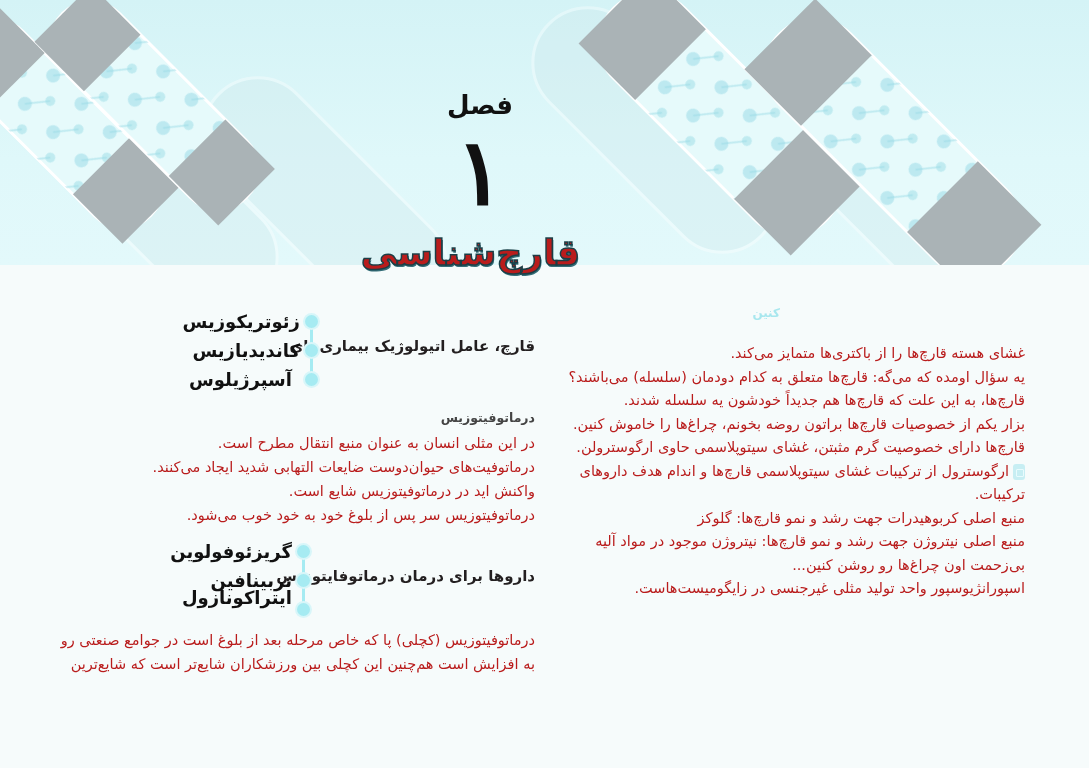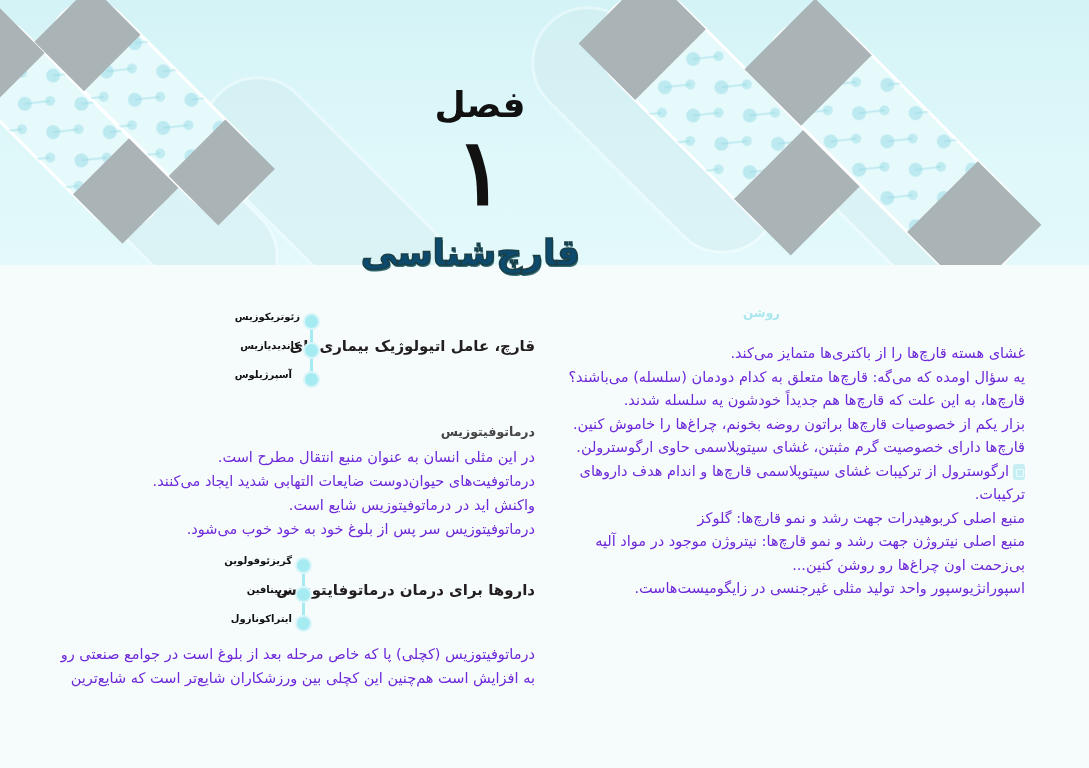--- a/index.html
+++ b/index.html
@@ -13,47 +13,47 @@
     .header-band {
       position: absolute; left: 0; top: 0; width: 1089px; height: 265px;
       background: linear-gradient(180deg, #d4f3f6 0%, #dff8fa 60%, #e3f9fb 100%);
       overflow: hidden;
     }
     .bg-art { position: absolute; left: 0; top: 0; }
     .chapter-block {
       position: absolute; left: 380px; top: 85px; width: 200px; text-align: center;
     }
     .chapter-word {
-      font-size: 36px; font-weight: bold; color: #111; line-height: 40px;
+      font-size: 26px; font-weight: bold; color: #111; line-height: 40px;
       font-family: "DejaVu Sans", sans-serif;
     }
     .chapter-number {
       font-size: 92px; font-weight: bold; color: #111; line-height: 95px;
       font-family: "DejaVu Serif", serif;
     }
     .chapter-title {
       position: absolute; left: 380px; top: 228px; width: 200px; text-align: center;
-      font-size: 36px; font-weight: bold; color: #0c4a6e;
+      font-size: 36px; font-weight: bold; color: #b91c1c;
       -webkit-text-stroke: 1.5px #1a3f47;
       text-shadow: 1px 2px 0 #356e78;
       line-height: 50px;
     }
     .rtl { direction: rtl; text-align: right; unicode-bidi: embed; }
 
     
     .right-col {
       position: absolute; left: 600px; top: 300px; width: 425px;
     }
     .section-heading {
       font-size: 12px; font-weight: bold; color: #a8e7ee; margin-right: 245px;
       line-height: 26px;
     }
     .right-lines { margin-top: 16px; }
     .body-line {
-      font-size: 14.5px; line-height: 23.5px; color: #6d28d9; white-space: nowrap;
+      font-size: 14.5px; line-height: 23.5px; color: #b91c1c; white-space: nowrap;
     }
     .note-icon {
       display: inline-block; width: 12px; height: 16px; background: #c7eef3;
       border-radius: 3px; vertical-align: middle; margin-left: 4px; position: relative;
     }
     .note-icon::after {
       content: ""; position: absolute; left: 3px; top: 5px; width: 6px; height: 6px;
       border: 1px solid #e8fbfd; border-radius: 1px;
     }
 
@@ -67,21 +67,21 @@
       color: #231f20; white-space: nowrap;
     }
     .tree-rail {
       position: absolute; width: 3px; background: #a6ebf2;
     }
     .tree-dot {
       position: absolute; width: 13px; height: 13px; border-radius: 50%;
       background: #a6ebf2; box-shadow: 0 0 0 2px #d8f6f9;
     }
     .tree-item {
-      position: absolute; font-size: 10px; font-weight: bold; color: #111;
+      position: absolute; font-size: 18px; font-weight: bold; color: #111;
       white-space: nowrap; text-align: right;
     }
     .sub-heading {
       font-size: 12.5px; font-weight: bold; color: #444; line-height: 26px;
       margin-top: 8px;
     }
     .left-lines .body-line { line-height: 24px; }
   </style>
 </head>
 <body>
@@ -131,21 +131,21 @@
   </svg>
 </div>
 
 <div class="chapter-block">
   <div class="chapter-word">فصل</div>
   <div class="chapter-number">۱</div>
 </div>
 <div class="chapter-title rtl" style="text-align:center;">قارچ‌شناسی</div>
 
 <div class="right-col rtl">
-  <div class="section-heading">روشن</div>
+  <div class="section-heading">کنین</div>
   <div class="right-lines">
     <div class="body-line">غشای هسته قارچ‌ها را از باکتری‌ها متمایز می‌کند.</div>
     <div class="body-line">یه سؤال اومده که می‌گه: قارچ‌ها متعلق به کدام دودمان (سلسله) می‌باشند؟</div>
     <div class="body-line">قارچ‌ها، به این علت که قارچ‌ها هم جدیداً خودشون یه سلسله شدند.</div>
     <div class="body-line">بزار یکم از خصوصیات قارچ‌ها براتون روضه بخونم، چراغ‌ها را خاموش کنین.</div>
     <div class="body-line">قارچ‌ها دارای خصوصیت گرم مثبتن، غشای سیتوپلاسمی حاوی ارگوسترولن.</div>
     <div class="body-line">
       <span class="note-icon"></span><span>ارگوسترول از ترکیبات غشای سیتوپلاسمی قارچ‌ها و اندام هدف داروهای</span>
     </div>
     <div class="body-line">ترکیبات.</div>
@@ -161,36 +161,36 @@
     <div class="tree-label" style="top:32px;">قارچ، عامل اتیولوژیک بیماری‌های</div>
     <div class="tree-rail" style="left:240px; top:16px; height:56px;"></div>
     <div class="tree-dot" style="left:235px; top:10px;"></div>
     <div class="tree-dot" style="left:235px; top:39px;"></div>
     <div class="tree-dot" style="left:235px; top:68px;"></div>
     <div class="tree-item" style="right:235px; top:6px;">زئوتریکوزیس</div>
     <div class="tree-item" style="right:235px; top:35px;">کاندیدیازیس</div>
     <div class="tree-item" style="right:243px; top:64px;">آسپرژیلوس</div>
   </div>
 
-  <div class="sub-heading" style="margin-top:24px;">درماتوفیتوزیس</div>
+  <div class="sub-heading" style="margin-top:10px;">درماتوفیتوزیس</div>
   <div class="left-lines">
     <div class="body-line">در این مثلی انسان به عنوان منبع انتقال مطرح است.</div>
     <div class="body-line">درماتوفیت‌های حیوان‌دوست ضایعات التهابی شدید ایجاد می‌کنند.</div>
     <div class="body-line">واکنش اید در درماتوفیتوزیس شایع است.</div>
     <div class="body-line">درماتوفیتوزیس سر پس از بلوغ خود به خود خوب می‌شود.</div>
   </div>
 
   <div class="tree" style="margin-top:8px;">
     <div class="tree-label" style="top:32px;">داروها برای درمان درماتوفایتوزیس</div>
     <div class="tree-rail" style="left:232px; top:16px; height:56px;"></div>
     <div class="tree-dot" style="left:227px; top:10px;"></div>
     <div class="tree-dot" style="left:227px; top:39px;"></div>
     <div class="tree-dot" style="left:227px; top:68px;"></div>
     <div class="tree-item" style="right:243px; top:6px;">گریزئوفولوین</div>
     <div class="tree-item" style="right:243px; top:35px;">تربینافین</div>
-    <div class="tree-item" style="right:243px; top:64px;">ایتراکونازول</div>
+    <div class="tree-item" style="right:243px; top:52px;">ایتراکونازول</div>
   </div>
 
   <div class="left-lines" style="margin-top:3px;">
     <div class="body-line">درماتوفیتوزیس (کچلی) پا که خاص مرحله بعد از بلوغ است در جوامع صنعتی رو</div>
     <div class="body-line">به افزایش است هم‌چنین این کچلی بین ورزشکاران شایع‌تر است که شایع‌ترین</div>
   </div>
 </div>
 
 </body></html>

